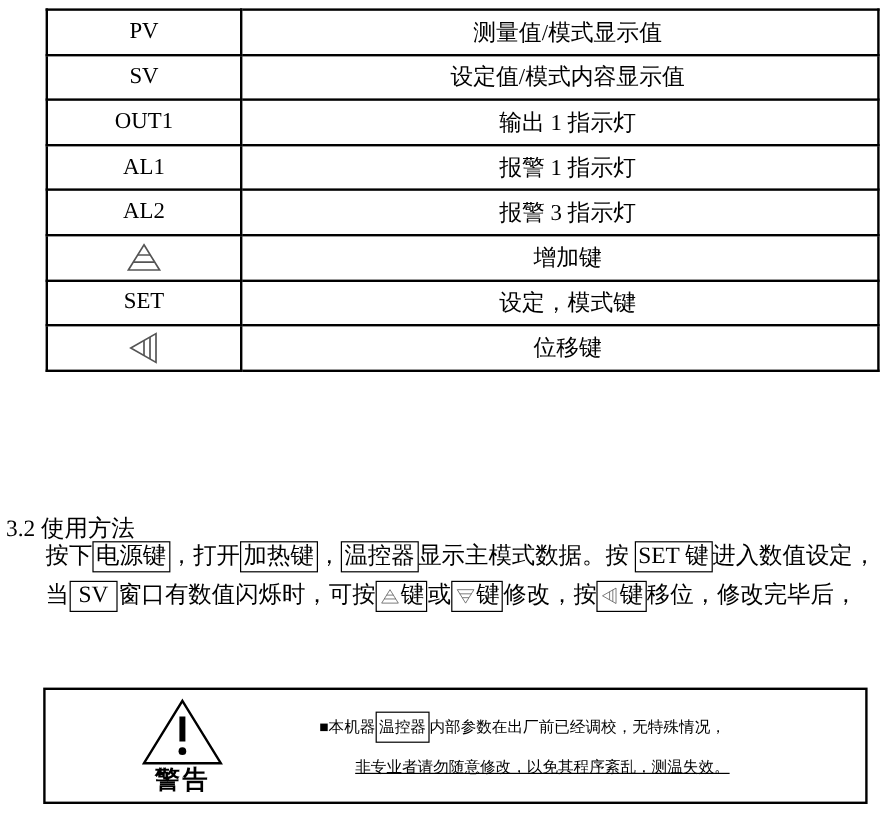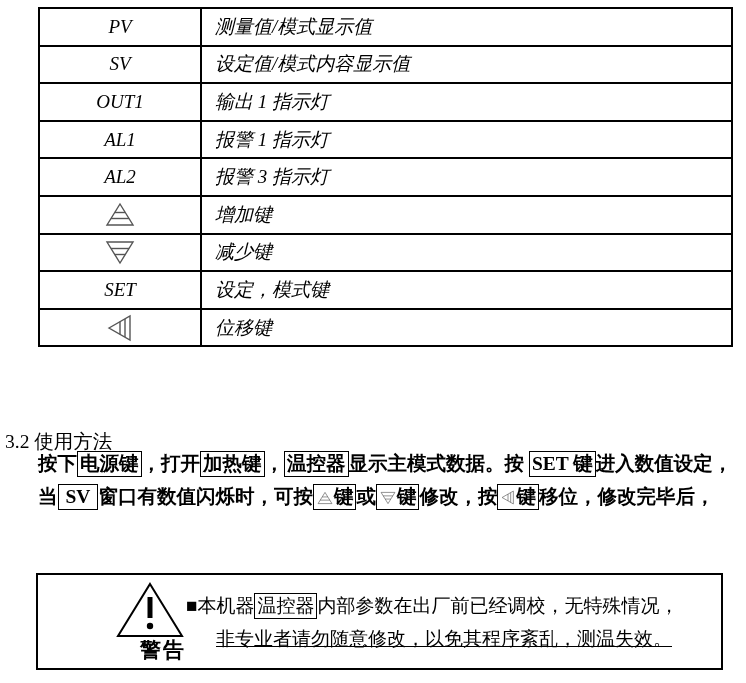--- a/index.html
+++ b/index.html
@@ -4,64 +4,64 @@
 <style>
   html,body{margin:0;padding:0;}
   body{
     width:746px;height:683px;position:relative;background:#fff;color:#000;
     font-family:"Liberation Serif","DejaVu Serif",serif;
     overflow:hidden;
   }
   
   .doc-table{
     position:absolute;left:38px;top:7px;width:695px;
-    border-collapse:collapse;table-layout:fixed;font-style:italic;
+    border-collapse:collapse;table-layout:fixed;
   }
   .doc-table td{
     border:2px solid #000;height:35.6px;font-size:19px;vertical-align:middle;
     padding:0;
   }
   .doc-table td.key-cell{width:160px;text-align:center;}
-  .doc-table td.desc-cell{padding-left:13px;text-align:left;}
+  .doc-table td.desc-cell{padding-left:13px;text-align:center;}
   .key-icon{display:block;margin:0 auto;}
   .key-icon polygon,.key-icon line,.key-icon polyline{
     fill:none;stroke:#555;stroke-width:1.4;
   }
   
   .section-heading{
     position:absolute;left:5px;top:429px;font-size:19.5px;line-height:26px;
   }
   .usage-paragraph{
     position:absolute;left:38px;top:447px;width:702px;
     font-size:19.5px;line-height:33px;
   }
-  .usage-line{white-space:nowrap;font-weight:bold;}
+  .usage-line{white-space:nowrap;}
   .boxed{
     border:1px solid #000;padding:0 2px;display:inline-block;line-height:24px;
   }
   .boxed.wide{padding:0 7px;}
   .inline-key-icon{display:inline-block;vertical-align:-2px;margin:0 1px;}
   .inline-key-icon polygon,.inline-key-icon line{
     fill:none;stroke:#555;stroke-width:1.2;
   }
   
   .warning-box{
     position:absolute;left:36px;top:573px;width:683px;height:93px;
     border:2px solid #000;display:flex;align-items:center;
   }
   .warning-sign{
     width:148px;flex:0 0 148px;display:flex;flex-direction:column;
-    align-items:flex-end;justify-content:center;
+    align-items:center;justify-content:center;margin-left:40px;
   }
   .warning-triangle polygon{fill:none;stroke:#000;stroke-width:2;}
   .warning-triangle line{stroke:#000;stroke-width:5;stroke-linecap:butt;}
   .warning-triangle circle{fill:#000;stroke:none;}
   .warning-label{font-weight:bold;font-size:21px;margin-top:-4px;letter-spacing:2px;}
   .warning-text{
-    flex:1;font-size:19px;line-height:33px;padding-right:8px;
+    flex:1;font-size:13px;line-height:33px;padding-right:8px;margin-left:40px;
   }
   .warning-text .wline2{padding-left:30px;text-decoration:underline;}
 </style>
 </head>
 <body>
 
 <table class="doc-table">
   <tbody>
     <tr>
       <td class="key-cell">PV</td>
@@ -85,30 +85,20 @@
     </tr>
     <tr>
       <td class="key-cell">
         <svg class="key-icon" width="30" height="25" viewBox="0 0 30 25">
           <polygon points="15,2 28,23 2,23"></polygon>
           <line x1="9.8" y1="10.5" x2="20.2" y2="10.5"></line>
           <line x1="5.9" y1="16.5" x2="24.1" y2="16.5"></line>
         </svg>
       </td>
       <td class="desc-cell">增加键</td>
-    </tr>
-    <tr>
-      <td class="key-cell">
-        <svg class="key-icon" width="30" height="25" viewBox="0 0 30 25">
-          <polygon points="2,2 28,2 15,23"></polygon>
-          <line x1="5.9" y1="8.5" x2="24.1" y2="8.5"></line>
-          <line x1="9.8" y1="14.5" x2="20.2" y2="14.5"></line>
-        </svg>
-      </td>
-      <td class="desc-cell">减少键</td>
     </tr>
     <tr>
       <td class="key-cell">SET</td>
       <td class="desc-cell">设定，模式键</td>
     </tr>
     <tr>
       <td class="key-cell">
         <svg class="key-icon" width="26" height="28" viewBox="0 0 26 28">
           <polygon points="2,14 23,2 23,26"></polygon>
           <line x1="13" y1="7.7" x2="13" y2="20.3"></line>

